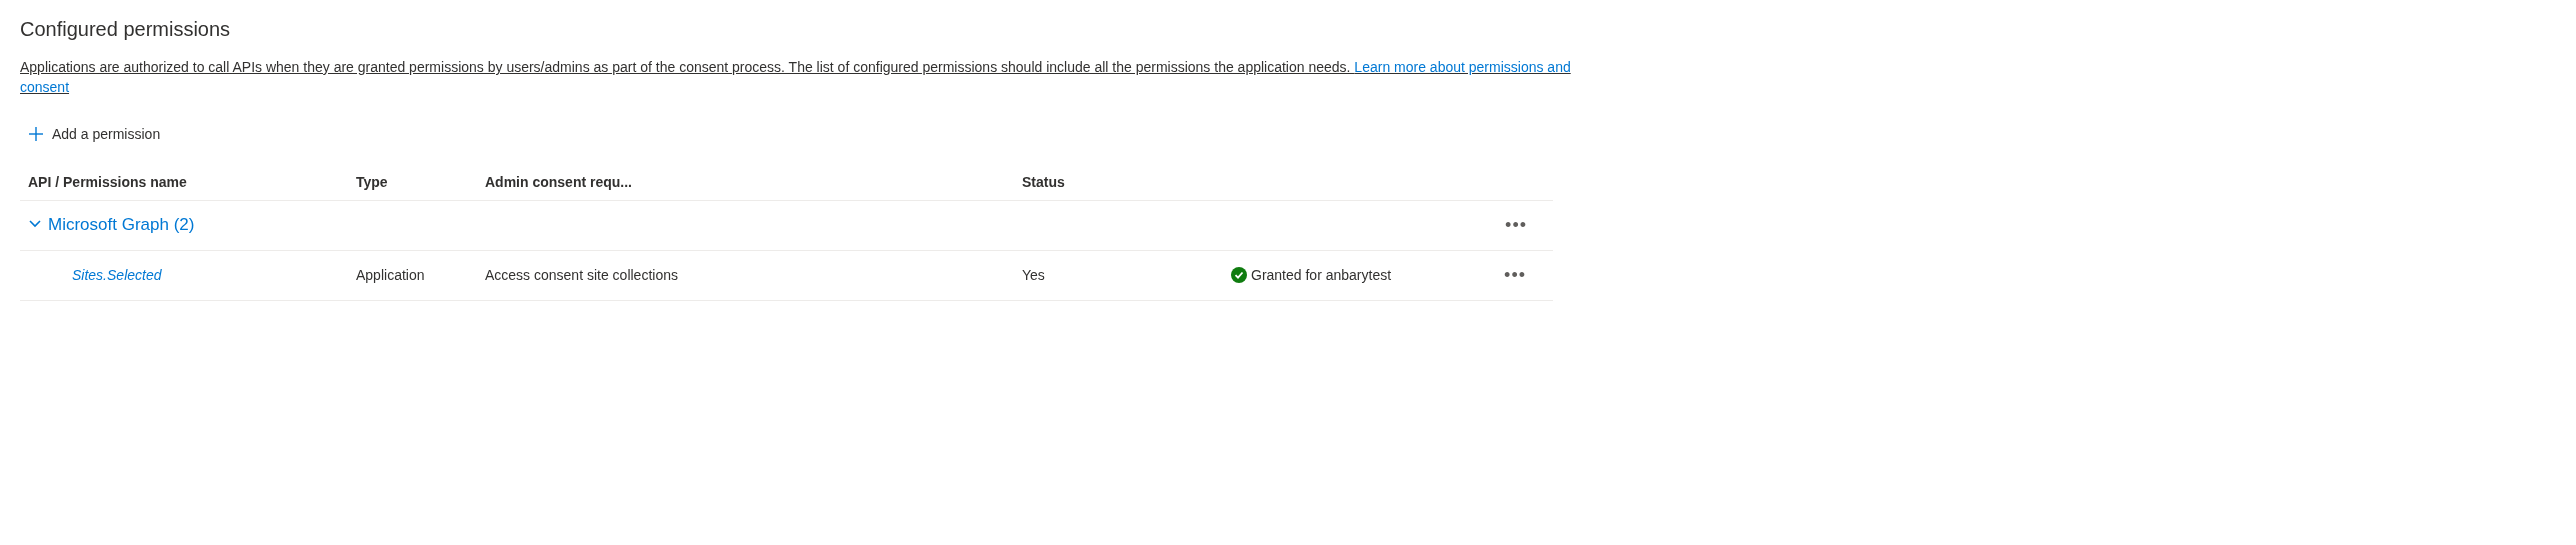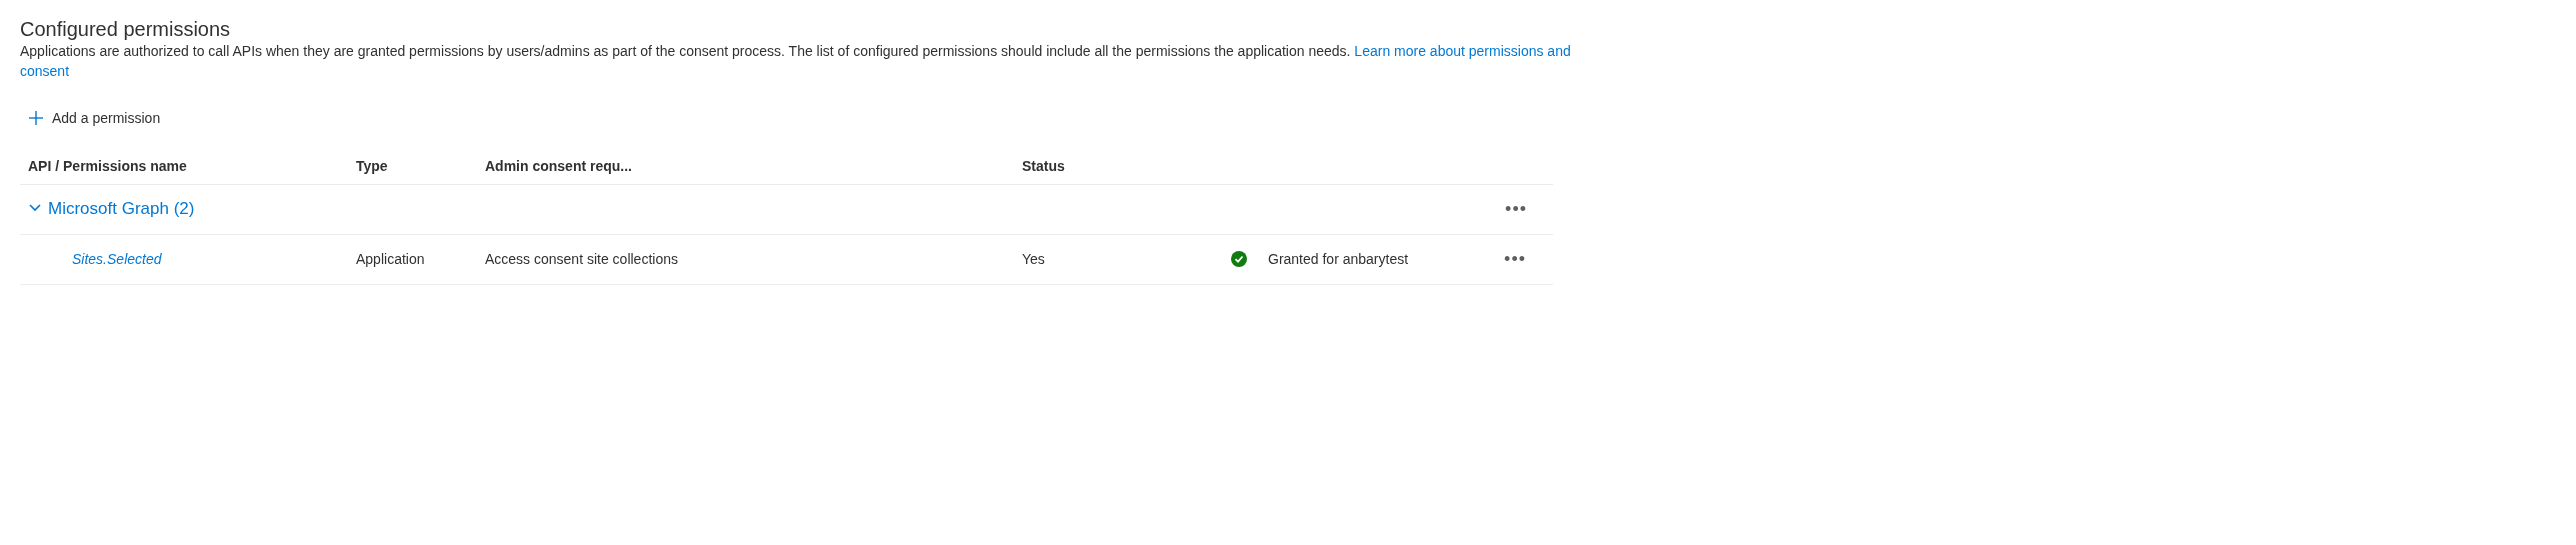--- a/index.html
+++ b/index.html
@@ -7,27 +7,29 @@
       font-family: "Segoe UI", -apple-system, BlinkMacSystemFont, sans-serif;
       font-size: 14px;
       color: #323130;
       background: #fff;
       padding: 18px 20px;
     }
     .section-title {
       font-size: 20px;
       font-weight: 400;
       color: #323130;
+      margin-bottom: 16px;
     }
     .description {
       font-size: 14px;
       color: #323130;
       line-height: 1.45;
       margin-bottom: 24px;
       max-width: 1553px;
+      text-decoration: underline;
     }
     .description a {
       color: #0078d4;
       text-decoration: none;
     }
     .toolbar {
       display: flex;
       align-items: center;
       gap: 24px;
       margin-bottom: 20px;
@@ -91,21 +93,21 @@
     .trow { padding: 10px 8px; }
     .trow .perm-name {
       padding-left: 44px;
       color: #0078d4;
       cursor: pointer;
       font-style: italic;
     }
     .status-cell {
       display: flex;
       align-items: center;
-      gap: 21px;
+      gap: 4px;
     }
     .status-icon {
       width: 16px;
       height: 16px;
       border-radius: 50%;
       background: #107c10;
       display: flex;
       align-items: center;
       justify-content: center;
       flex-shrink: 0;

